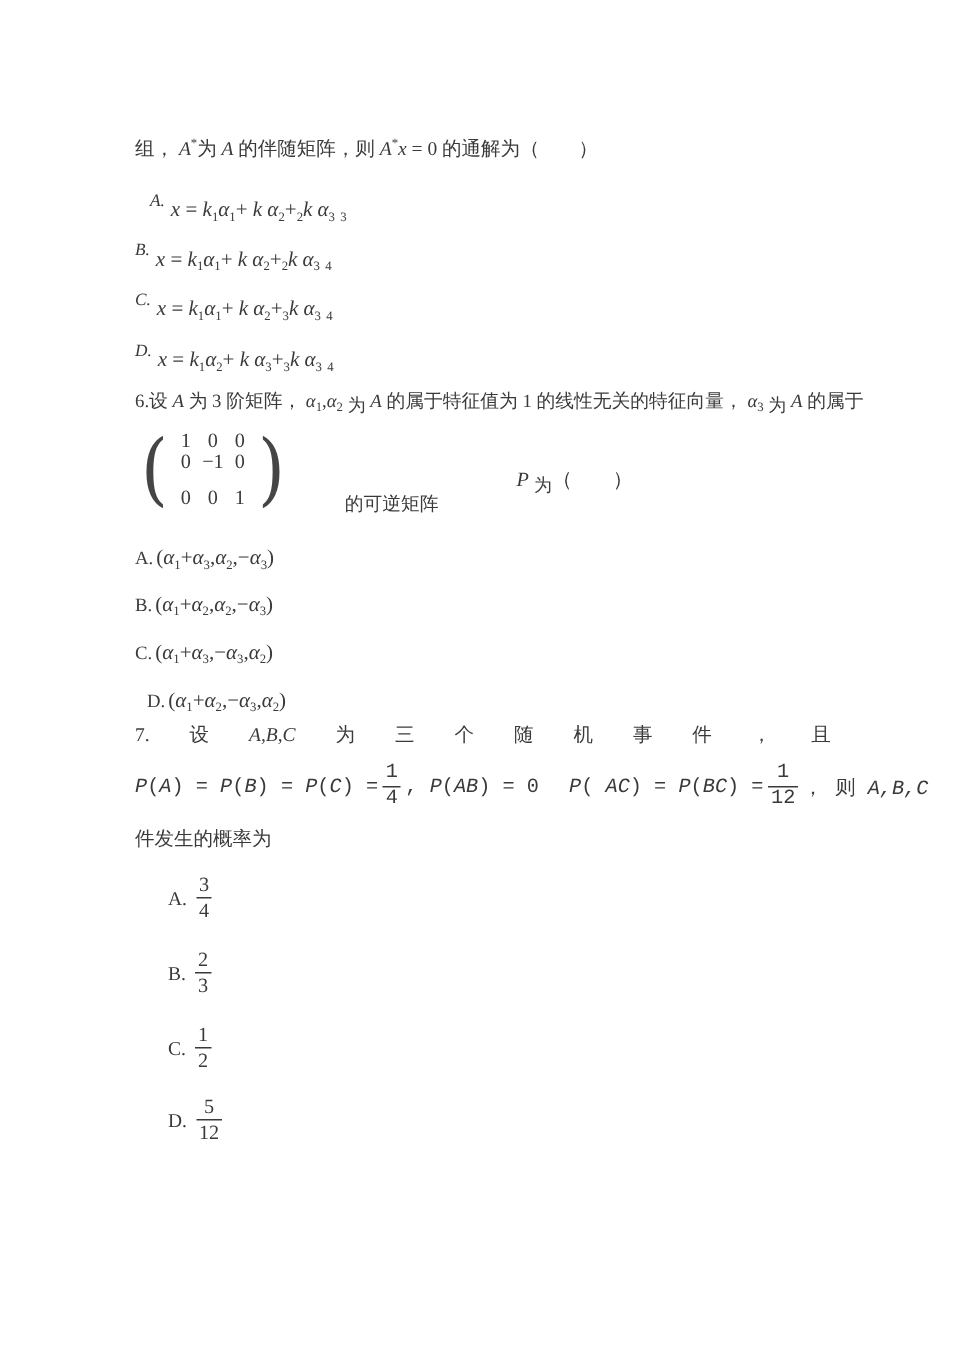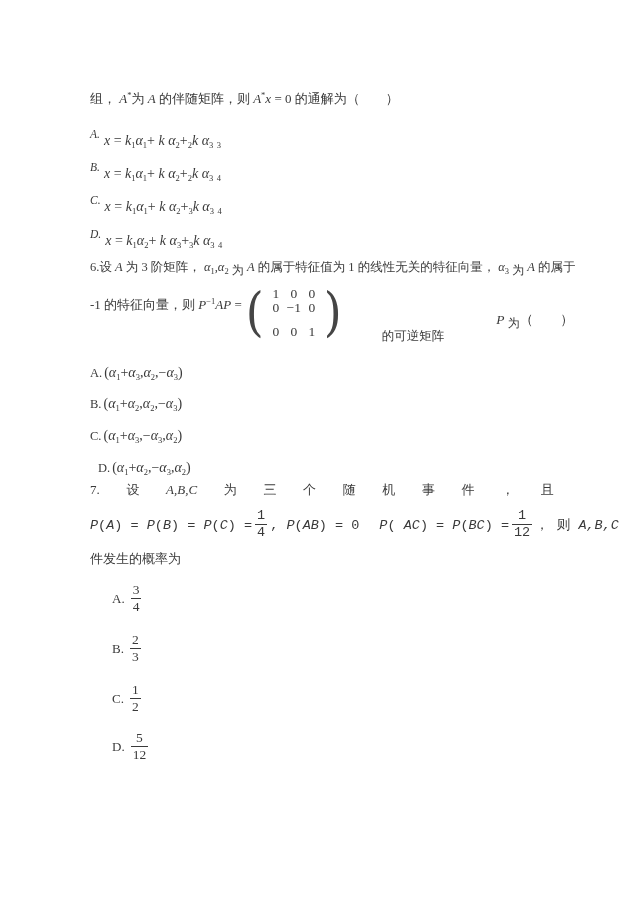--- a/index.html
+++ b/index.html
@@ -38,37 +38,36 @@
   .gap20{margin-left:20px;}
   .optfrac-label{font-size:13px;margin-right:3px;}
 </style>
 </head>
 <body>
 
 <div class="page">
 
   <div class="line" style="left:90px;top:91px;"><span>组， </span><span class="it">A</span><sup>*</sup><span>为 </span><span class="it">A</span><span> 的伴随矩阵，则 </span><span class="it">A</span><sup>*</sup><span class="it">x</span><span> = 0 的通解为（　　）</span></div>
 
-  <div class="line" style="left:90px;top:127px;">
+  <div class="line" style="left:100px;top:127px;">
     <span class="q5label">A.</span><span class="formula"><span class="it">x</span><span> = </span><span class="it">k</span><sub>1</sub><span class="it">α</span><sub>1</sub><span>+ </span><span class="it">k</span><span> </span><span class="it">α</span><sub>2</sub><span>+</span><sub>2</sub><span class="it">k</span><span> </span><span class="it">α</span><sub>3</sub><span> </span><sub>3</sub></span>
   </div>
   <div class="line" style="left:90px;top:160px;">
     <span class="q5label">B.</span><span class="formula"><span class="it">x</span><span> = </span><span class="it">k</span><sub>1</sub><span class="it">α</span><sub>1</sub><span>+ </span><span class="it">k</span><span> </span><span class="it">α</span><sub>2</sub><span>+</span><sub>2</sub><span class="it">k</span><span> </span><span class="it">α</span><sub>3</sub><span> </span><sub>4</sub></span>
   </div>
   <div class="line" style="left:90px;top:193px;">
     <span class="q5label">C.</span><span class="formula"><span class="it">x</span><span> = </span><span class="it">k</span><sub>1</sub><span class="it">α</span><sub>1</sub><span>+ </span><span class="it">k</span><span> </span><span class="it">α</span><sub>2</sub><span>+</span><sub>3</sub><span class="it">k</span><span> </span><span class="it">α</span><sub>3</sub><span> </span><sub>4</sub></span>
   </div>
   <div class="line" style="left:90px;top:227px;">
     <span class="q5label">D.</span><span class="formula"><span class="it">x</span><span> = </span><span class="it">k</span><sub>1</sub><span class="it">α</span><sub>2</sub><span>+ </span><span class="it">k</span><span> </span><span class="it">α</span><sub>3</sub><span>+</span><sub>3</sub><span class="it">k</span><span> </span><span class="it">α</span><sub>3</sub><span> </span><sub>4</sub></span>
   </div>
 
   <div class="line" style="left:90px;top:259px;font-size:12.5px;"><span>6.</span><span>设 </span><span class="it">A</span><span> 为 3 阶矩阵， </span><span class="it">α</span><sub>1</sub><span>,</span><span class="it">α</span><sub>2</sub><span> </span><span class="low">为</span><span> </span><span class="it">A</span><span> 的属于特征值为 1 的线性无关的特征向量， </span><span class="it">α</span><sub>3</sub><span> </span><span class="low">为</span><span> </span><span class="it">A</span><span> 的属于</span></div>
 
   <div class="q6row2">
-    <span class="stem2"><span>-1 的特征向量，则 </span><span class="it">P</span><sup>−1</sup><span class="it">AP</span><span> =</span></span>
     <span class="matrix">
       <span class="mparen">(</span>
       <span class="mrows">
         <span class="mrow">
           <span class="mcell">1</span>
           <span class="mcell">0</span>
           <span class="mcell">0</span>
         </span>
         <span class="mrow">
           <span class="mcell">0</span>

